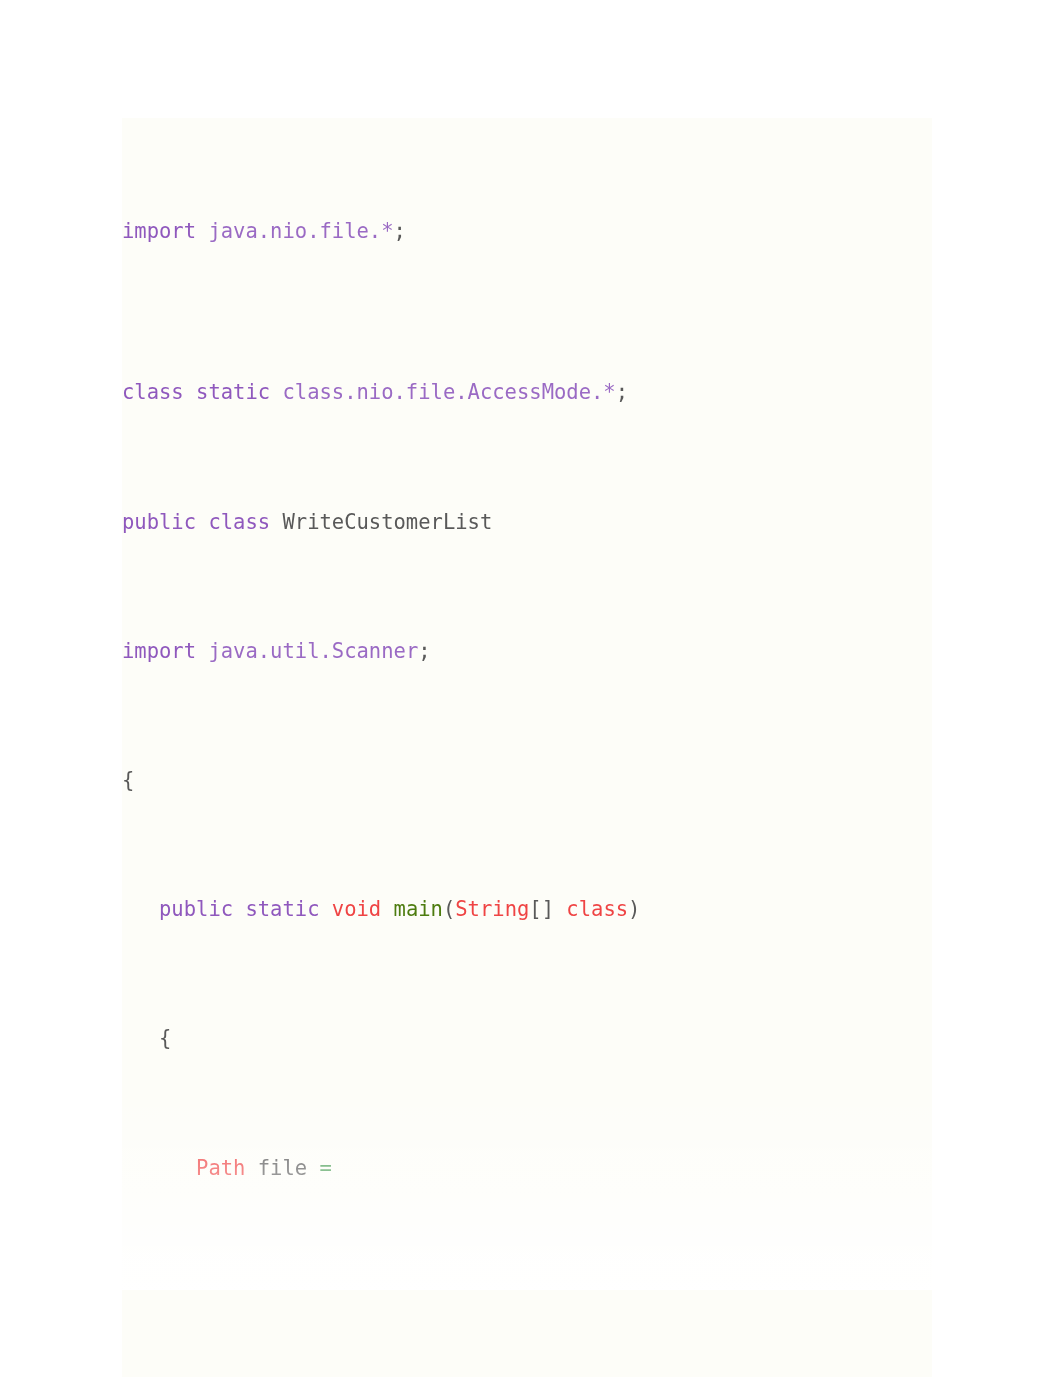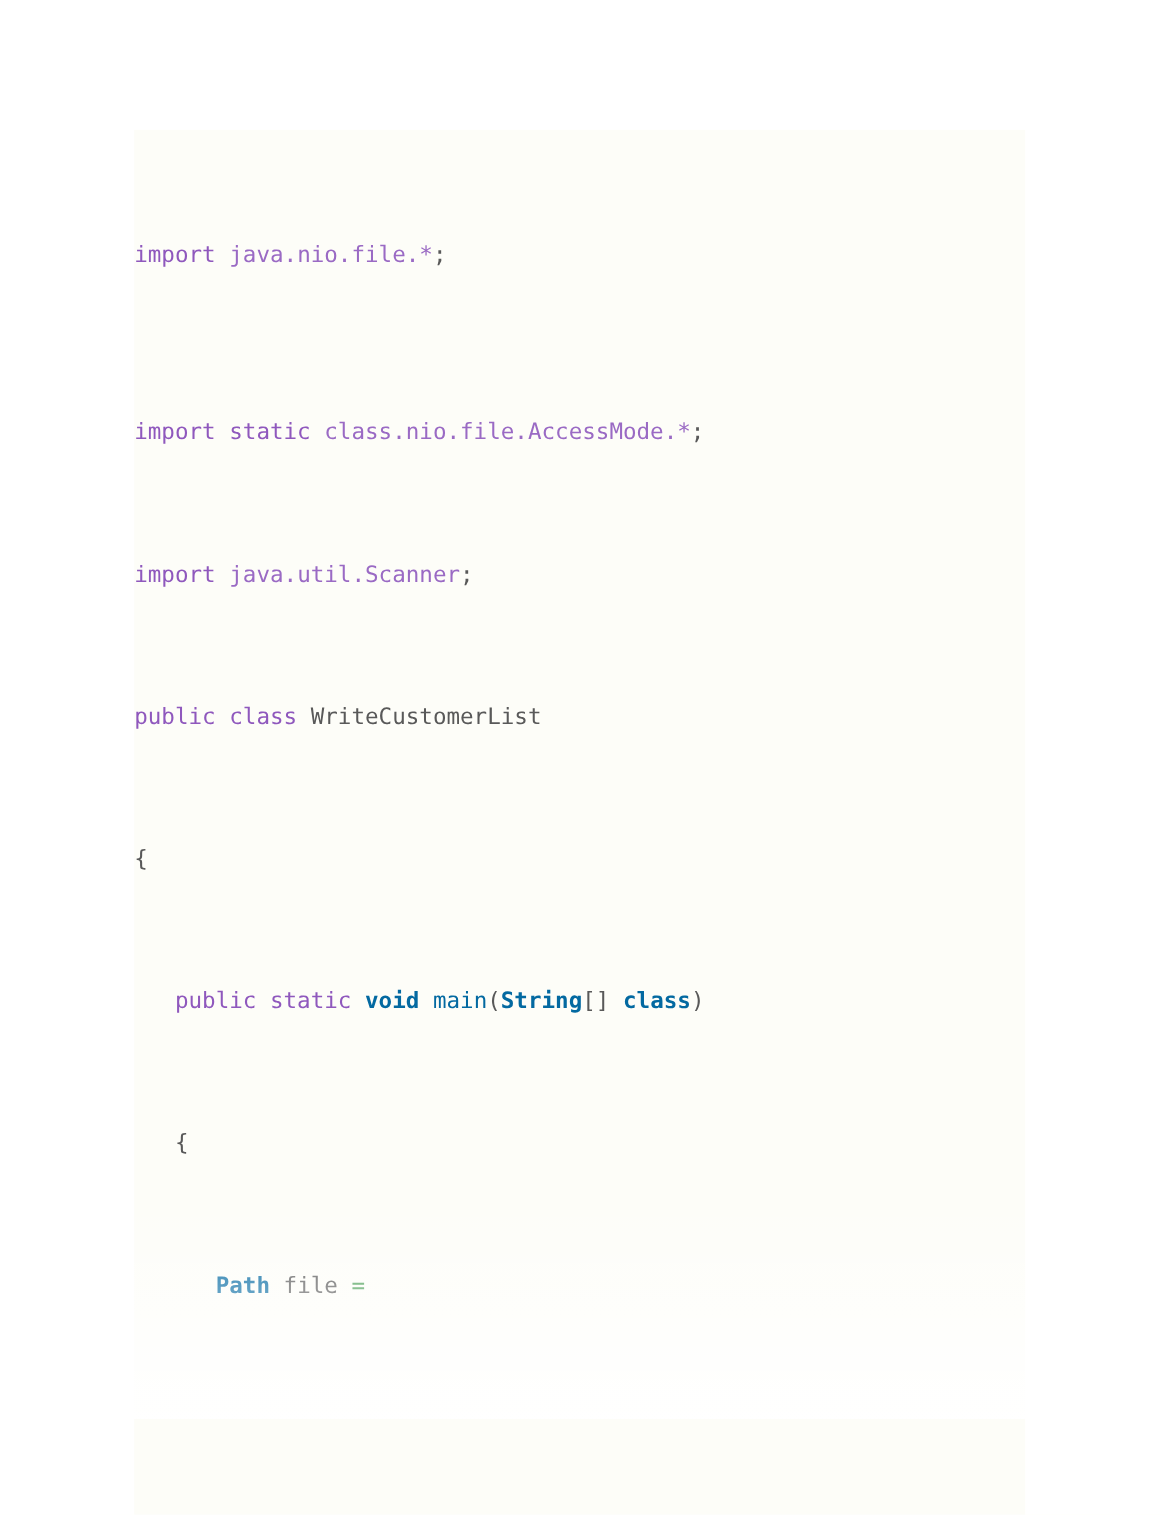--- a/index.html
+++ b/index.html
@@ -37,22 +37,22 @@
     letter-spacing: 0px;
   }
 
   .ln {
     white-space: pre;
     min-height: 32.3px;
   }
 
   
   .kw   { color: #8f58bd; }   
-  .typ  { color: #0369a1; font-weight: bold; }   
-  .fn   { color: #0369a1; margin-top: 18px; }   
+  .typ  { color: #ef4444; }   
+  .fn   { color: #4d7c0f; margin-top: 18px; }   
   .str  { color: #4a9e55; }   
   .pln  { color: #595959; }   
   .pkg  { color: #9a6ac4; }
 
   
   #bottom-wash {
     position: absolute;
     left: 0;
     top: 1090px;
     width: 1062px;
@@ -68,25 +68,25 @@
 </head>
 <body>
 
 <div id="page">
 
   <div id="code-block">
 
     <div class="ln"><span class="kw">import</span> <span class="pkg">java.nio.file.*</span><span class="pln">;</span></div>
 
 
-    <div class="ln"><span class="kw">import static</span> <span class="pkg">class.nio.file.AccessMode.*</span><span class="pln">;</span></div>
+    <div class="ln"><span class="kw">class static</span> <span class="pkg">class.nio.file.AccessMode.*</span><span class="pln">;</span></div>
+
+    <div class="ln"><span class="kw">public class</span> <span class="pln">WriteCustomerList</span></div>
 
     <div class="ln"><span class="kw">import</span> <span class="pkg">java.util.Scanner</span><span class="pln">;</span></div>
-
-    <div class="ln"><span class="kw">public class</span> <span class="pln">WriteCustomerList</span></div>
 
     <div class="ln"><span class="pln">{</span></div>
 
     <div class="ln"><span class="pln">   </span><span class="kw">public static</span> <span class="typ">void</span> <span class="fn">main</span><span class="pln">(</span><span class="typ">String</span><span class="pln">[] </span><span class="typ">class</span><span class="pln">)</span></div>
 
     <div class="ln"><span class="pln">   {</span></div>
 
     <div class="ln"><span class="pln">      </span><span class="typ">Path</span> <span class="pln">file </span><span class="str">=</span></div>
 
     

